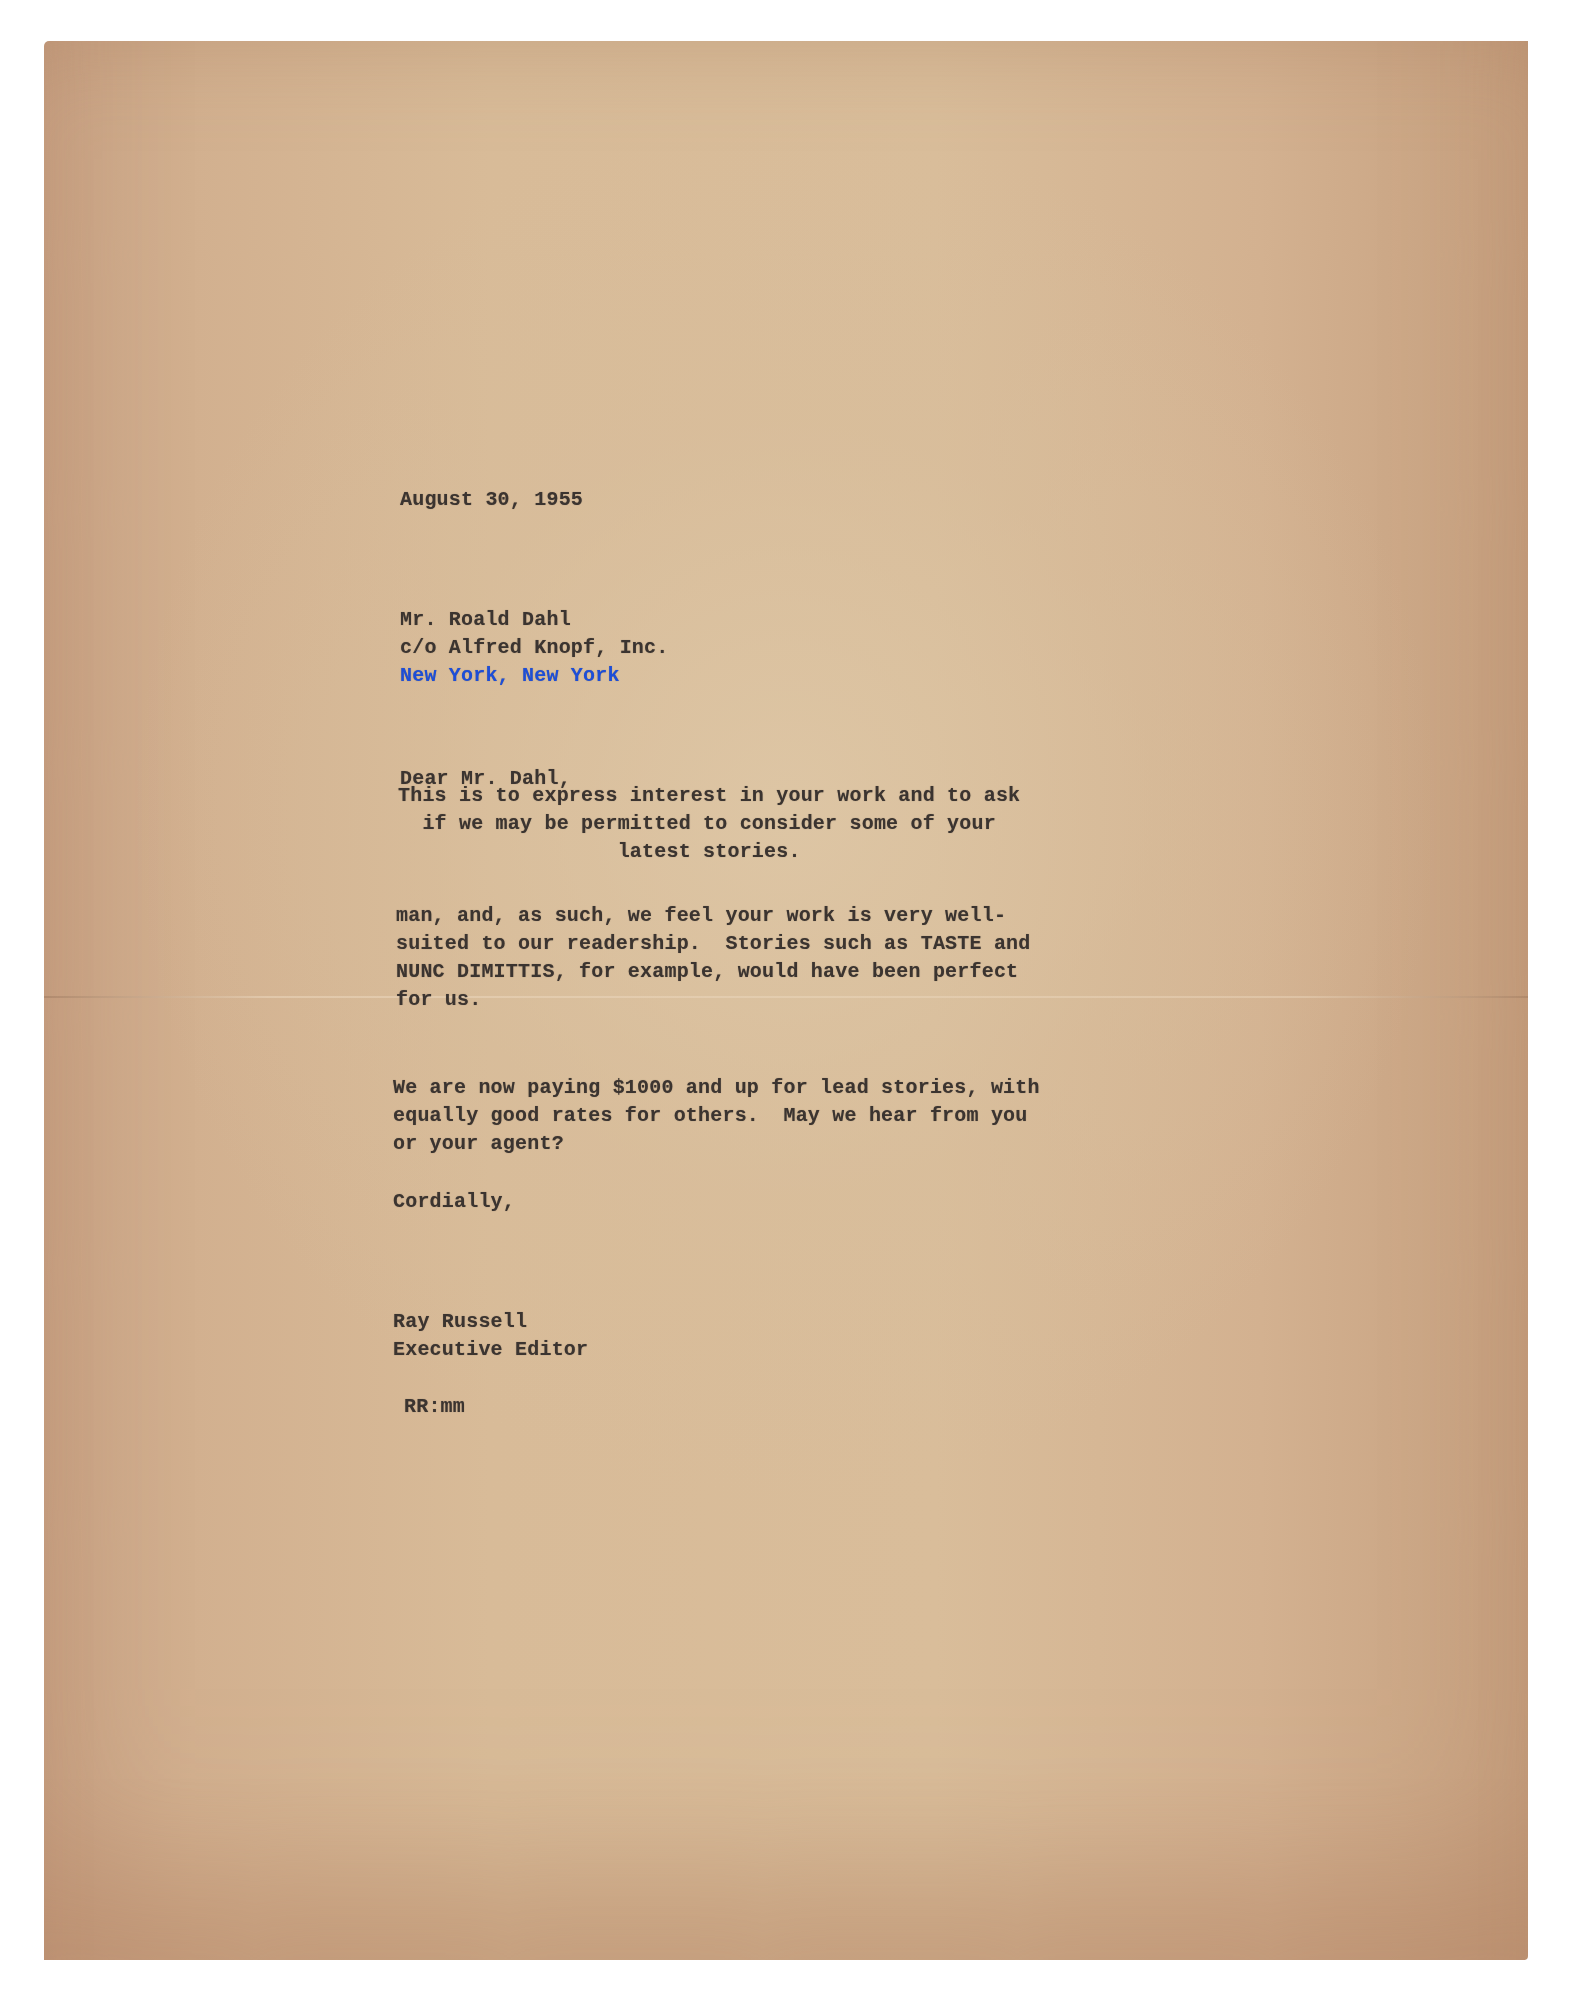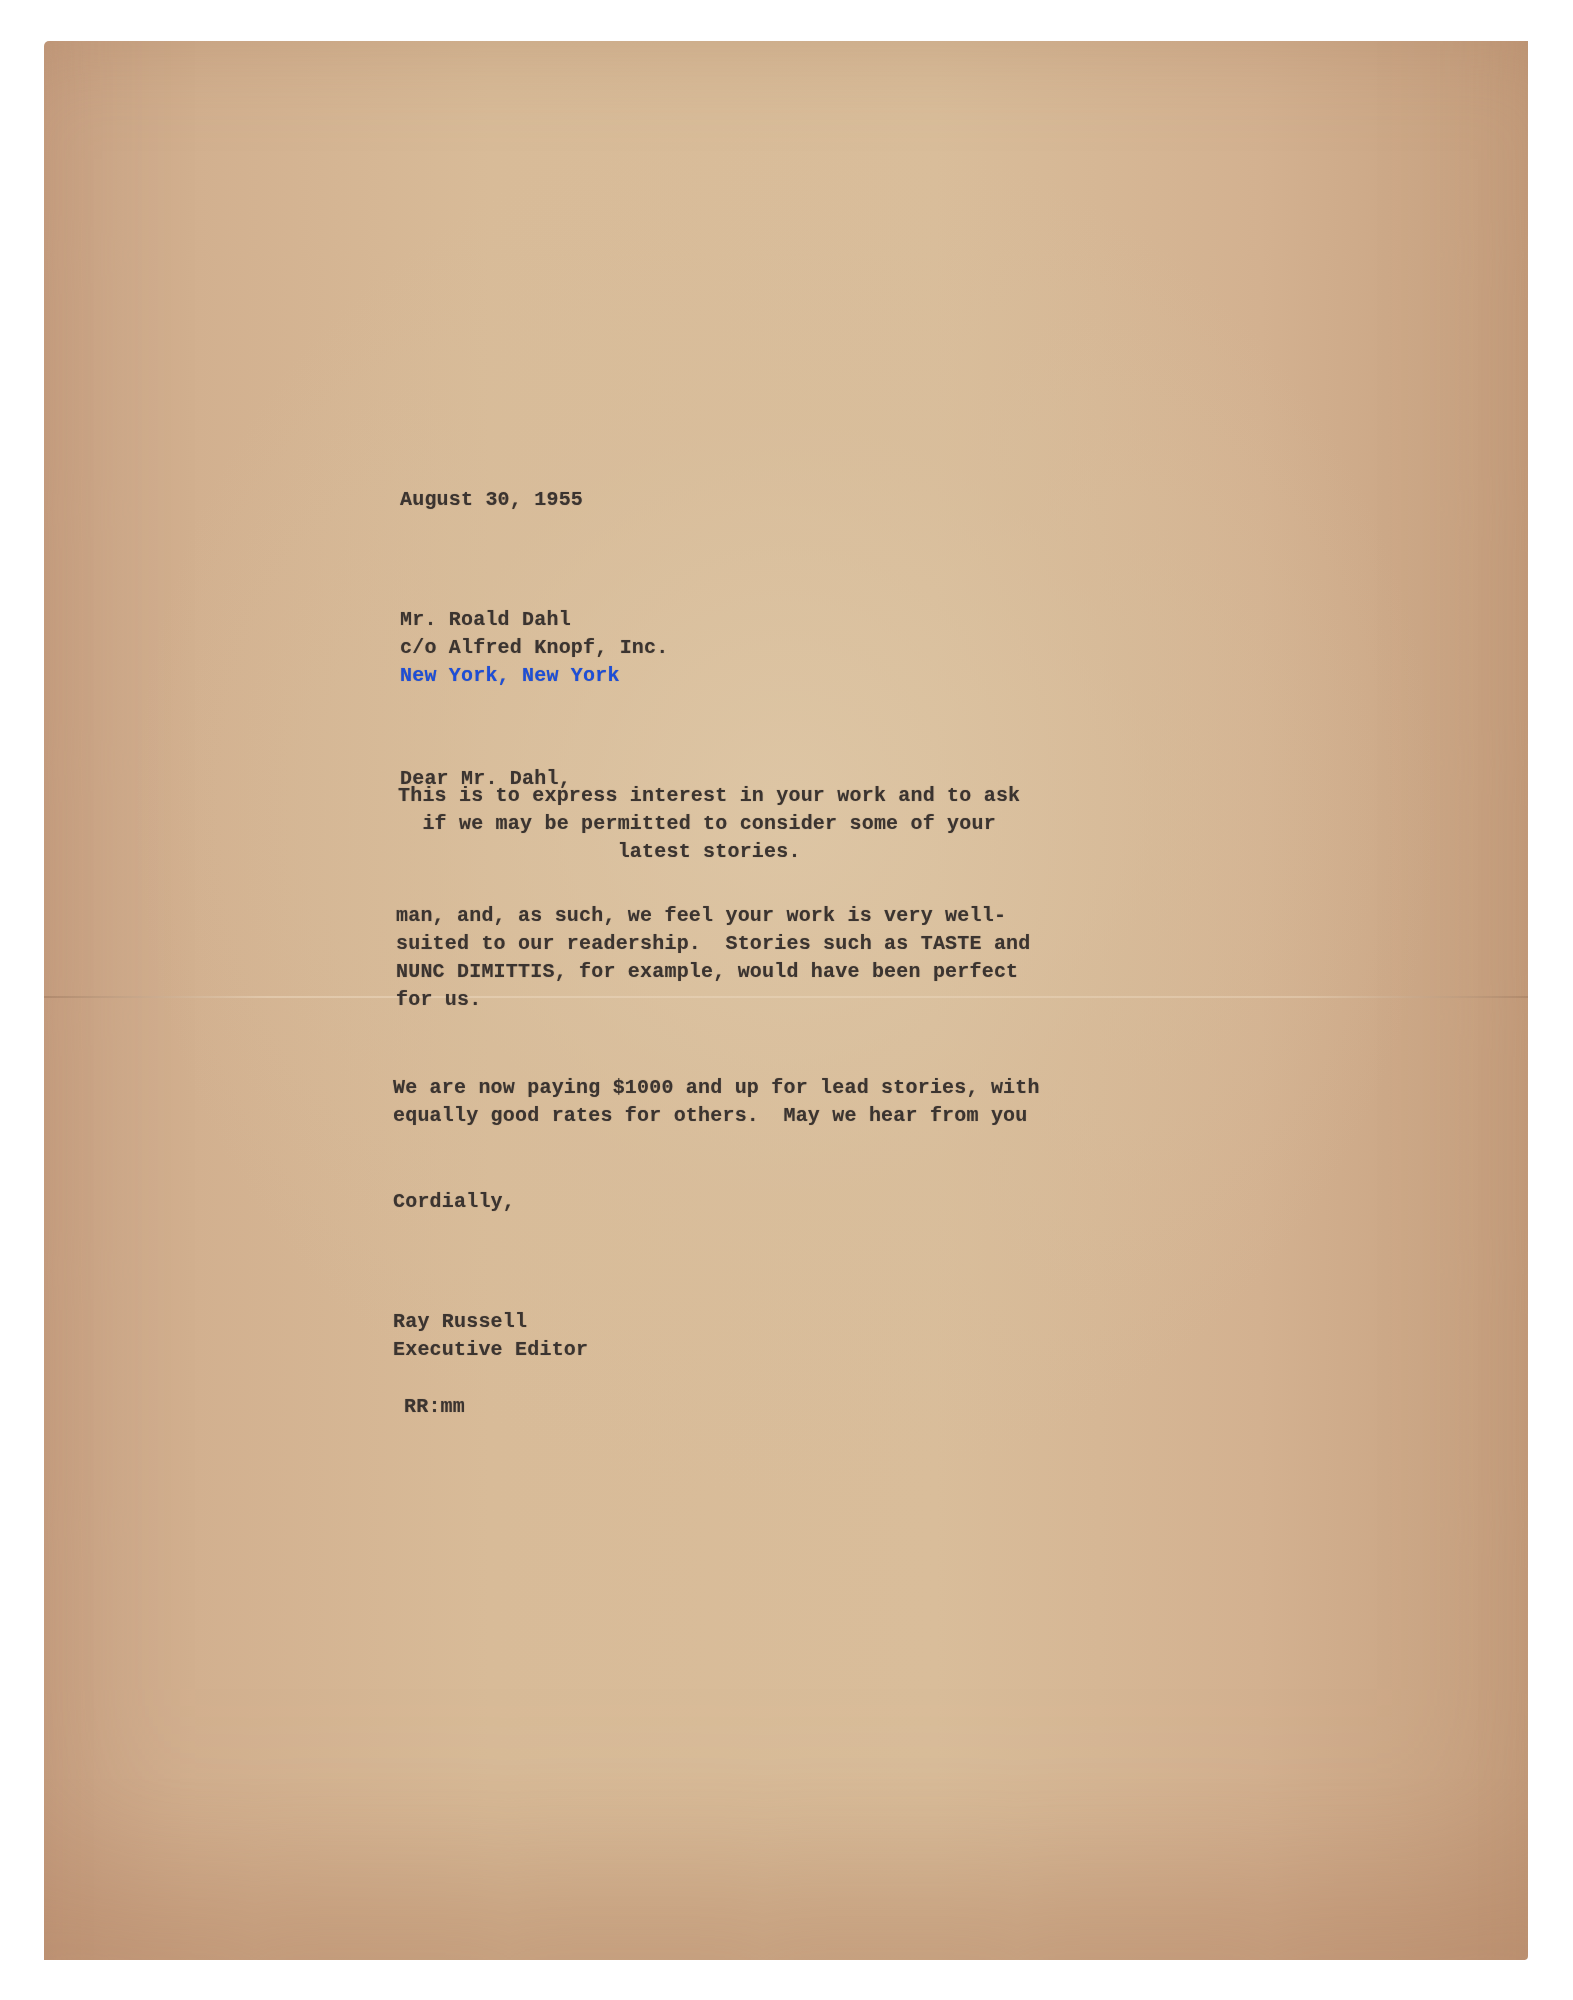--- a/index.html
+++ b/index.html
@@ -83,20 +83,21 @@
   <div class="block" style="left:396px; top:902px;">
     <span class="line">man, and, as such, we feel your work is very well-</span>
     <span class="line">suited to our readership.  Stories such as TASTE and</span>
     <span class="line">NUNC DIMITTIS, for example, would have been perfect</span>
     <span class="line">for us.</span>
   </div>
 
   <div class="block" style="left:393px; top:1074px;">
     <span class="line">We are now paying $1000 and up for lead stories, with</span>
     <span class="line">equally good rates for others.  May we hear from you</span>
+    <span class="line">or your agent?</span>
   </div>
 
   <div class="line" style="left:393px; top:1188px;">Cordially,</div>
 
   <div class="block" style="left:393px; top:1308px;">
     <span class="line">Ray Russell</span>
     <span class="line">Executive Editor</span>
   </div>
 
   <div class="line" style="left:392px; top:1393px;margin-left:12px;">RR:mm</div>

